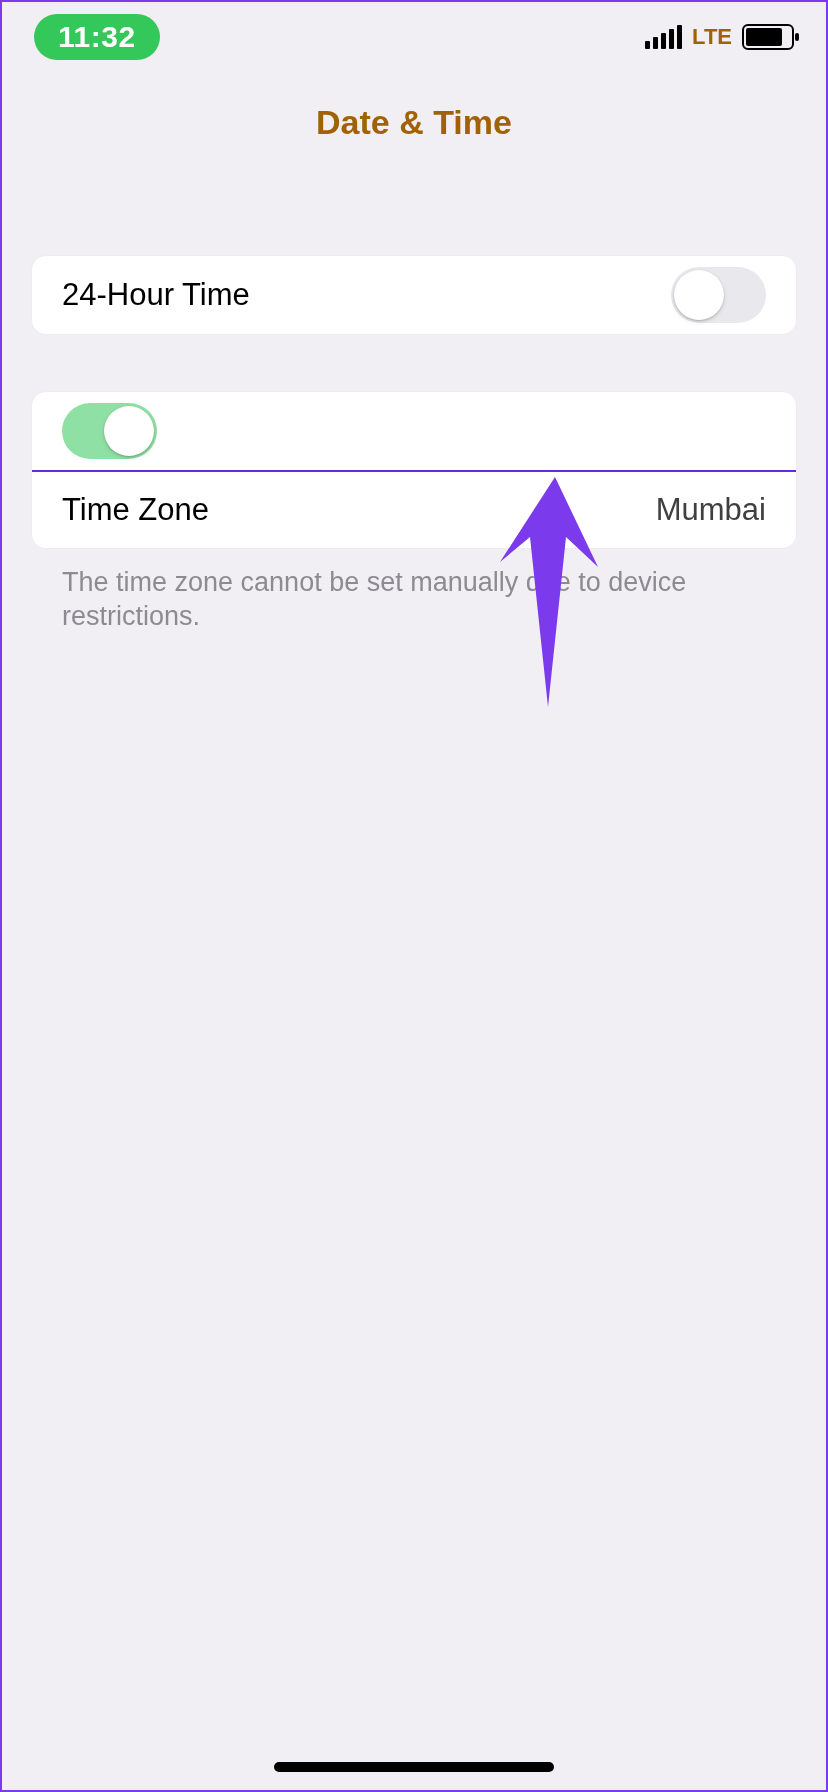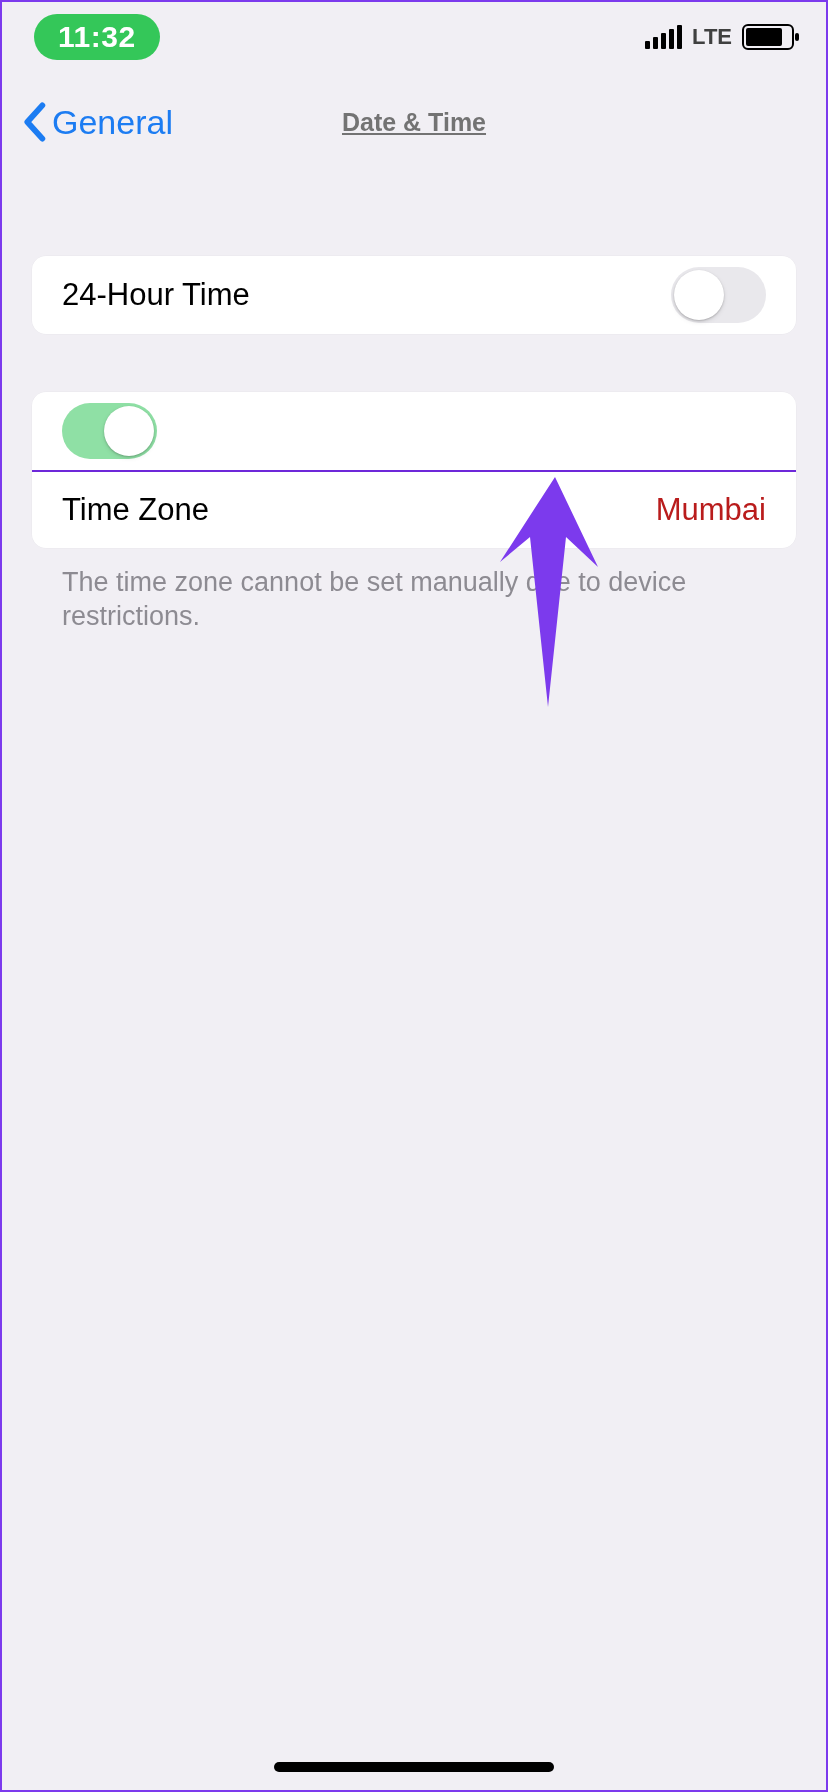--- a/index.html
+++ b/index.html
@@ -47,21 +47,21 @@
     border-radius: 1px;
   }
   .signal-bars span:nth-child(1){height:8px}
   .signal-bars span:nth-child(2){height:12px}
   .signal-bars span:nth-child(3){height:16px}
   .signal-bars span:nth-child(4){height:20px}
   .signal-bars span:nth-child(5){height:24px}
   .net-label {
     font-size: 22px;
     font-weight: 600;
-    color: #404040;
+    color: #a16207;
   }
   .battery {
     width: 52px;
     height: 26px;
     border: 2.5px solid #000;
     border-radius: 6px;
     position: relative;
   }
   .battery::after {
     content: "";
@@ -95,24 +95,23 @@
     position: absolute;
     left: 18px;
     display: flex;
     align-items: center;
     gap: 4px;
     color: #1c7cf2;
     font-size: 34px;
   }
   .back-btn svg { width: 28px; height: 40px; }
   .nav-title {
-    font-size: 25px;
+    font-size: 34px;
     font-weight: 700;
-    color: #737373;
-    text-decoration: underline;
+    color: #a16207;
   }
 
   
   .content { padding: 30px 30px 0 30px; }
   .group {
     background: #fff;
     border-radius: 14px;
     overflow: hidden;
     margin-top: 58px;
     box-shadow: 0 0 0 0.5px rgba(0,0,0,0.03);
@@ -122,21 +121,21 @@
     min-height: 78px;
     padding: 0 30px;
     display: flex;
     align-items: center;
     justify-content: space-between;
     font-size: 31px;
   }
   .row + .row { border-top: 2px solid #6d28d9; }
   .row .label { color: #000; }
   .row.disabled .label { color: #9c9aa1; }
-  .row .value { color: #b91c1c; font-size: 31px; }
+  .row .value { color: #404040; font-size: 31px; }
 
   .footer-note {
     font-size: 27px;
     color: #8d8b92;
     line-height: 1.25;
     padding: 18px 30px 0 30px;
   }
 
   
   .switch {
@@ -196,26 +195,20 @@
         <span></span>
     </div>
     <div class="net-label">LTE</div>
     <div class="battery">
         <div class="level"></div>
       </div>
   </div>
 </div>
 
 <div class="nav-bar">
-  <div class="back-btn">
-    <svg viewBox="0 0 14 24">
-      <polyline points="12,2 3,12 12,22" fill="none" stroke="#1c7cf2" stroke-width="3.5" stroke-linecap="round" stroke-linejoin="round"></polyline>
-    </svg>
-    <span>General</span>
-  </div>
   <div class="nav-title">Date &amp; Time</div>
 </div>
 
 <div class="content">
 
   <div class="group">
     <div class="row">
       <div class="label">24-Hour Time</div>
       <div class="switch off">
         <div class="knob"></div>

